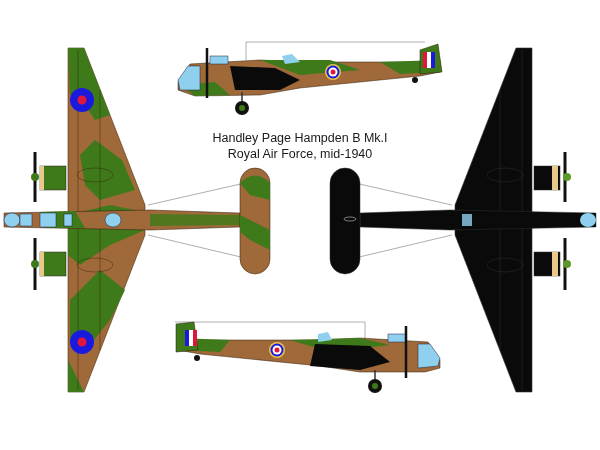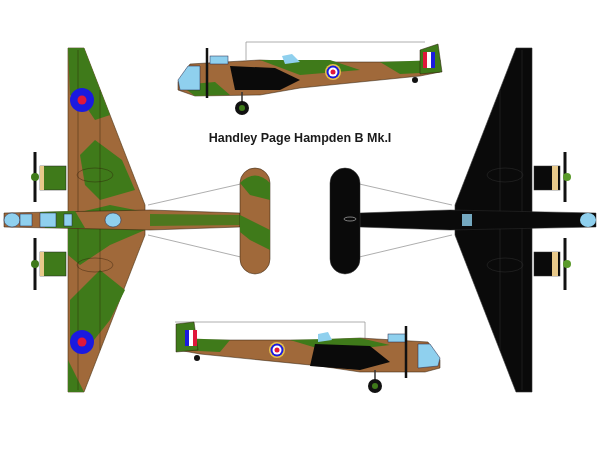--- a/index.html
+++ b/index.html
@@ -1,17 +1,17 @@
 <!DOCTYPE html>
 <html><head>
   <meta charset="utf-8">
   <style>
     html, body { margin: 0; padding: 0; background: #ffffff; }
     body { width: 600px; height: 450px; position: relative; overflow: hidden; }
-    #stage { position: absolute; left: 0; top: 0; width: 600px; height: 450px; font-weight: bold; }
+    #stage { position: absolute; left: 0; top: 0; width: 600px; height: 450px; }
     .caption {
       position: absolute; left: 200px; top: 130px; width: 200px;
       text-align: center; font-family: "Liberation Sans", sans-serif;
       font-size: 12.5px; line-height: 16px; color: #1a1a1a;
     }
     .caption div { white-space: nowrap; }
   </style>
 </head>
 <body>
 
@@ -167,14 +167,15 @@
       <rect x="193" y="330" width="4" height="16" fill="#e0173a"></rect>
       <line x1="375" y1="370" x2="375" y2="382" stroke="#333" stroke-width="1.5"></line>
       <circle cx="375" cy="386" r="7" fill="#111"></circle>
       <circle cx="375" cy="386" r="3" fill="#3f7a1a"></circle>
       <circle cx="197" cy="358" r="3" fill="#111"></circle>
     </g>
   </svg>
 
   <div class="caption">
     <div>Handley Page Hampden B Mk.I</div>
+    <div>Royal Air Force, mid-1940</div>
   </div>
 </div>
 
 </body></html>

